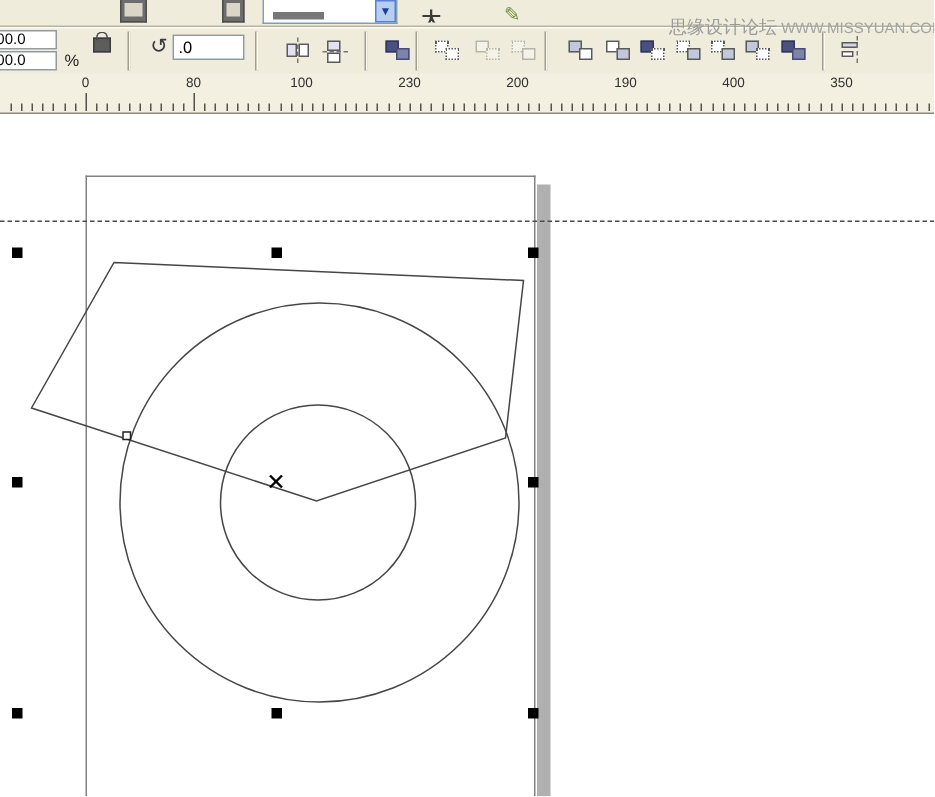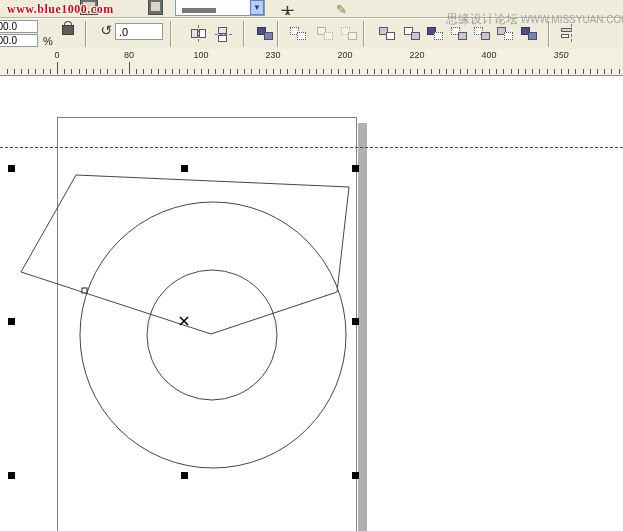--- a/index.html
+++ b/index.html
@@ -81,21 +81,20 @@
       </div>
     <div class="cut-icon" style="left:148px;width:13px;">
         <span class="inner"></span>
       </div>
     <div class="combo">
       <span class="smudge"></span>
       <span class="combo-arrow">▼</span>
     </div>
     <div class="clip-text">大小</div>
     <div class="pen-frag">✎</div>
-    <div class="url-red">www.blue1000.com</div>
   </div>
 
   <div class="row2">
     <input class="pfield f-scalex" readonly="" value="100.0" style="">
     <input class="pfield f-scaley" readonly="" value="100.0" style="">
     <span class="pct">%</span>
     <span class="lock"></span>
     <span class="rot-icon">↺</span>
     <input class="pfield f-rot" readonly="" value=".0" style="">
     <div id="pb-dynamic">
@@ -191,23 +190,23 @@
         </div>
       </div>
   </div>
 
   <div class="ruler" id="ruler">
       <div class="ruler-label" style="left: 57px;">0</div>
       <div class="ruler-label" style="left: 129px;">80</div>
       <div class="ruler-label" style="left: 201px;">100</div>
       <div class="ruler-label" style="left: 273px;">230</div>
       <div class="ruler-label" style="left: 345px;">200</div>
-      <div class="ruler-label" style="left: 417px;">220</div>
+      <div class="ruler-label" style="left: 417px;">190</div>
       <div class="ruler-label" style="left: 489px;">400</div>
-      <div class="ruler-label" style="left: 561px; font-style: italic;">350</div>
+      <div class="ruler-label" style="left: 561px;">350</div>
       <div class="tick minor" style="left: 7px;"></div>
       <div class="tick minor" style="left: 14px;"></div>
       <div class="tick minor" style="left: 21px;"></div>
       <div class="tick minor" style="left: 28px;"></div>
       <div class="tick minor" style="left: 35px;"></div>
       <div class="tick minor" style="left: 43px;"></div>
       <div class="tick minor" style="left: 50px;"></div>
       <div class="tick major" style="left: 57px;"></div>
       <div class="tick minor" style="left: 64px;"></div>
       <div class="tick minor" style="left: 71px;"></div>

